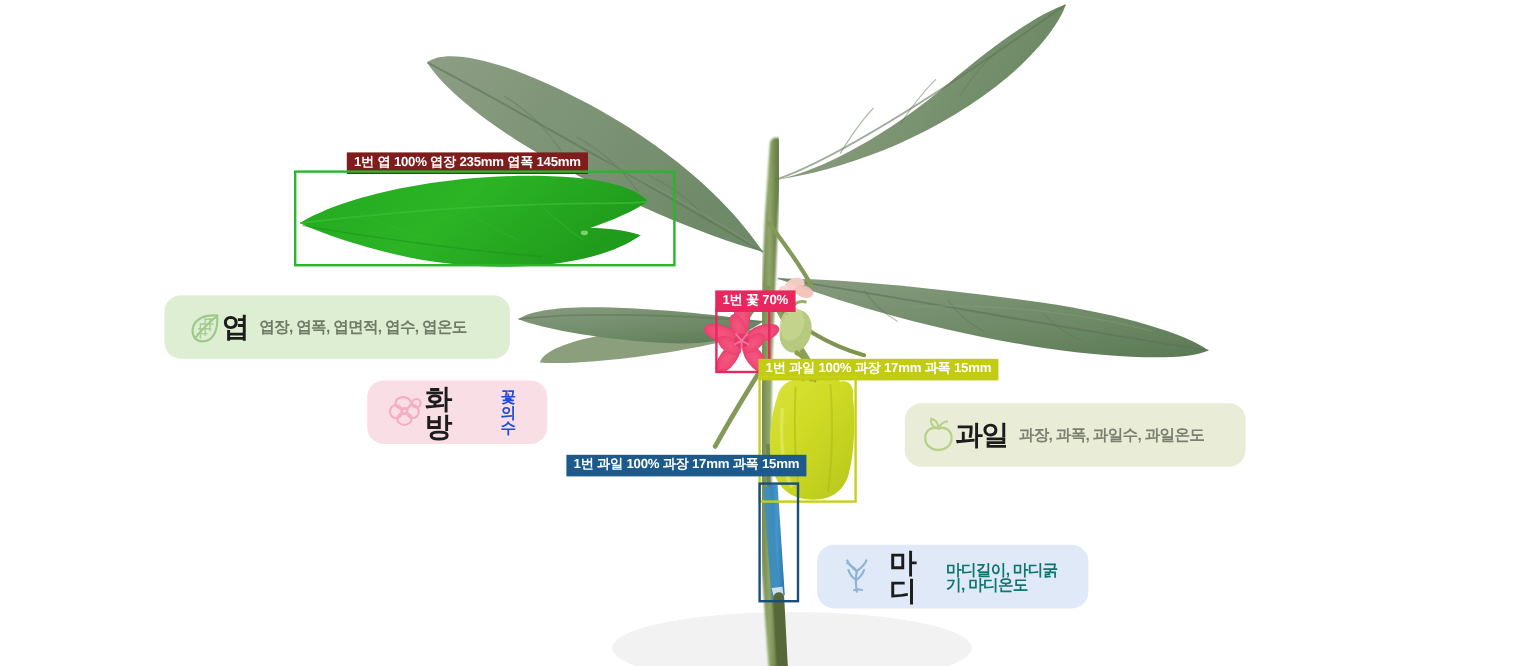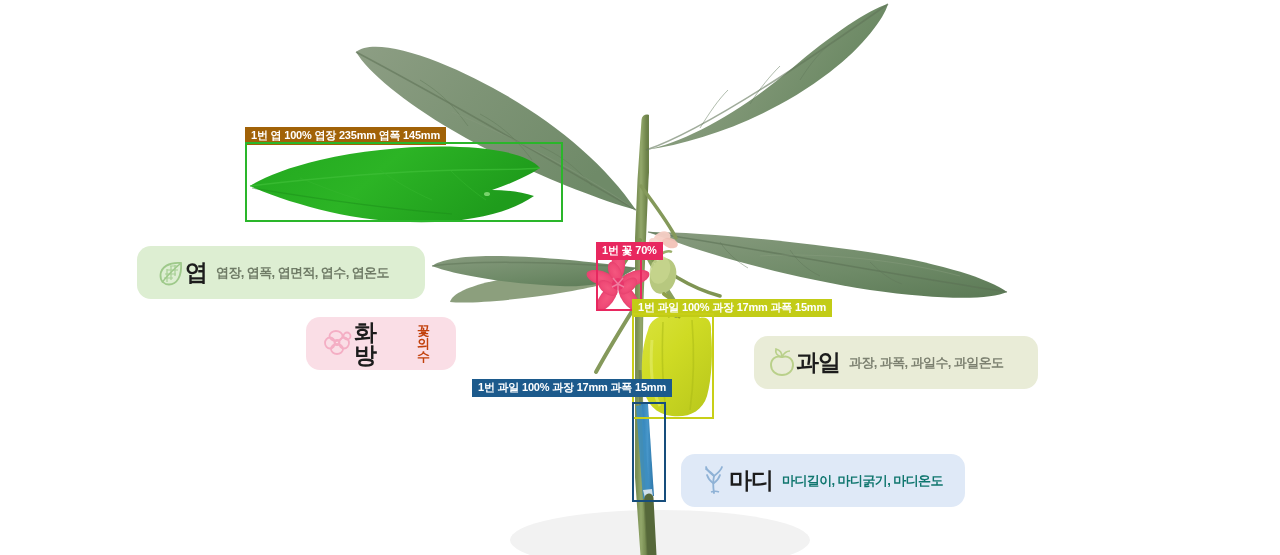--- a/index.html
+++ b/index.html
@@ -22,21 +22,21 @@
     color:#ffffff;
     font-weight:700;
     white-space:nowrap;
     line-height:1;
     letter-spacing:-0.2px;
     font-size:11px;
     padding:3px 6px 4px 6px;
   }
 
   .box-leaf   { border-color:#2ab62a; }
-  .label-leaf { background:#a16207; }
+  .label-leaf { background:#7f1d1d;margin-left:44px; }
 
   .box-flower  { border-color:#e8275f; }
   .label-flower{ background:#e8275f; }
 
   .box-fruit   { border-color:#c8cf18; }
   .label-fruit { background:#c2cc16; }
 
   .box-node    { border-color:#174e7c; }
   .label-node  { background:#1c5a8c; }
 
@@ -58,21 +58,21 @@
     margin-right:9px;
     line-height:1;
     position:relative;
     z-index:2;
   }
   .legend-sub { font-size:13px; font-weight:700; letter-spacing:-0.6px; line-height:1; }
 
   .card-leaf   { background:#ddeed2; }
   .card-leaf   .legend-sub { color:#6f7b66;text-align:center; }
   .card-flower { background:#fadee6; }
-  .card-flower .legend-sub { color:#c2410c;margin-left:32px; }
+  .card-flower .legend-sub { color:#1d4ed8;margin-left:32px; }
   .card-fruit  { background:#e9ecd7;padding-left:12px; }
   .card-fruit  .legend-sub { color:#7c8070; }
   .card-node   { background:#dfe9f7; }
   .card-node   .legend-sub { color:#0f766e; }
 </style>
 </head>
 <body>
 
 <div id="stage">
 
@@ -272,21 +272,21 @@
       <svg width="32" height="32" viewBox="0 0 32 32">
         <path d="M16 10 C10 8 5 12 5 18 C5 24 10 28 16 28 C22 28 27 24 27 18 C27 12 22 8 16 10 Z" fill="none" stroke="#b9d08a" stroke-width="1.9"></path>
         <path d="M16 10 C16 6 14 3 10 2 C9 6 11 9 16 10 Z" fill="none" stroke="#b9d08a" stroke-width="1.7"></path>
         <path d="M16 10 C18 6 21 4 24 4" stroke="#b9d08a" stroke-width="1.7" fill="none"></path>
       </svg>
     </span>
     <span class="legend-title">과일</span>
     <span class="legend-sub">과장, 과폭, 과일수, 과일온도</span>
   </div>
 
-  <div class="legend-card card-node" style="left:681px; top:454px; width:284px;">
+  <div class="legend-card card-node" style="left:681px; top:454px; width:226px;gap:12px;">
     <span class="legend-icon">
       <svg width="32" height="32" viewBox="0 0 32 32">
         <g fill="none" stroke="#8fb2d6" stroke-width="1.8" stroke-linecap="round">
           <path d="M15 28 C14 22 14 16 15 11"></path>
           <path d="M15 11 C11 8 8 5 7 2"></path>
           <path d="M15 11 C19 8 22 5 23 2"></path>
           <path d="M14 18 C11 16 9 13 8 10"></path>
           <path d="M15 18 C18 16 20 13 21 10"></path>
           <path d="M7 4 C10 6 13 8 15 11"></path>
         </g>

